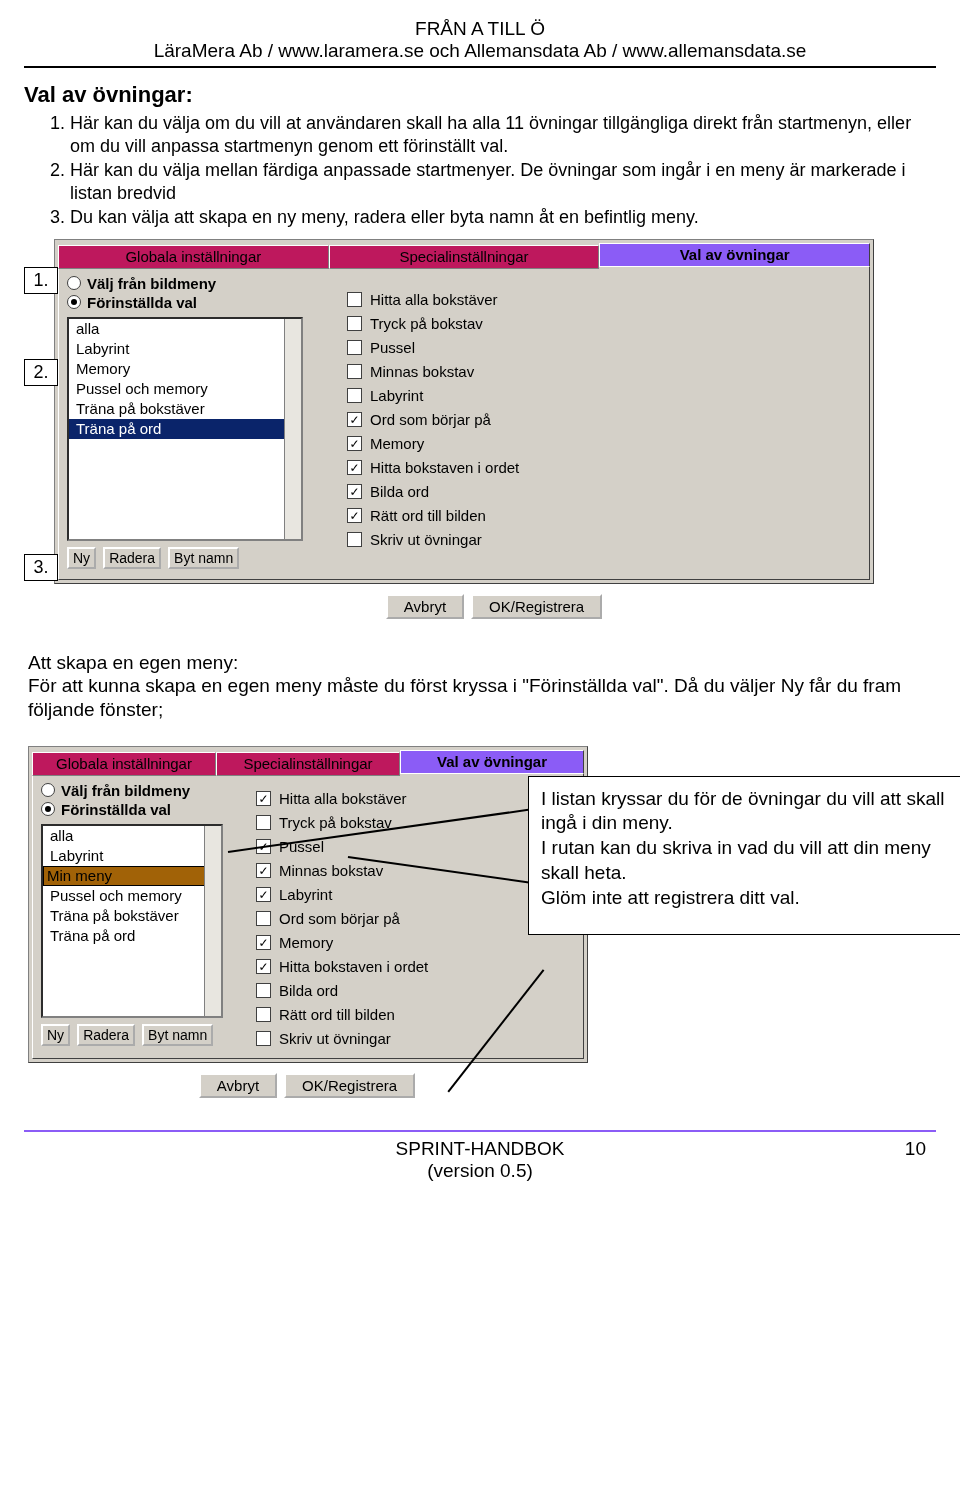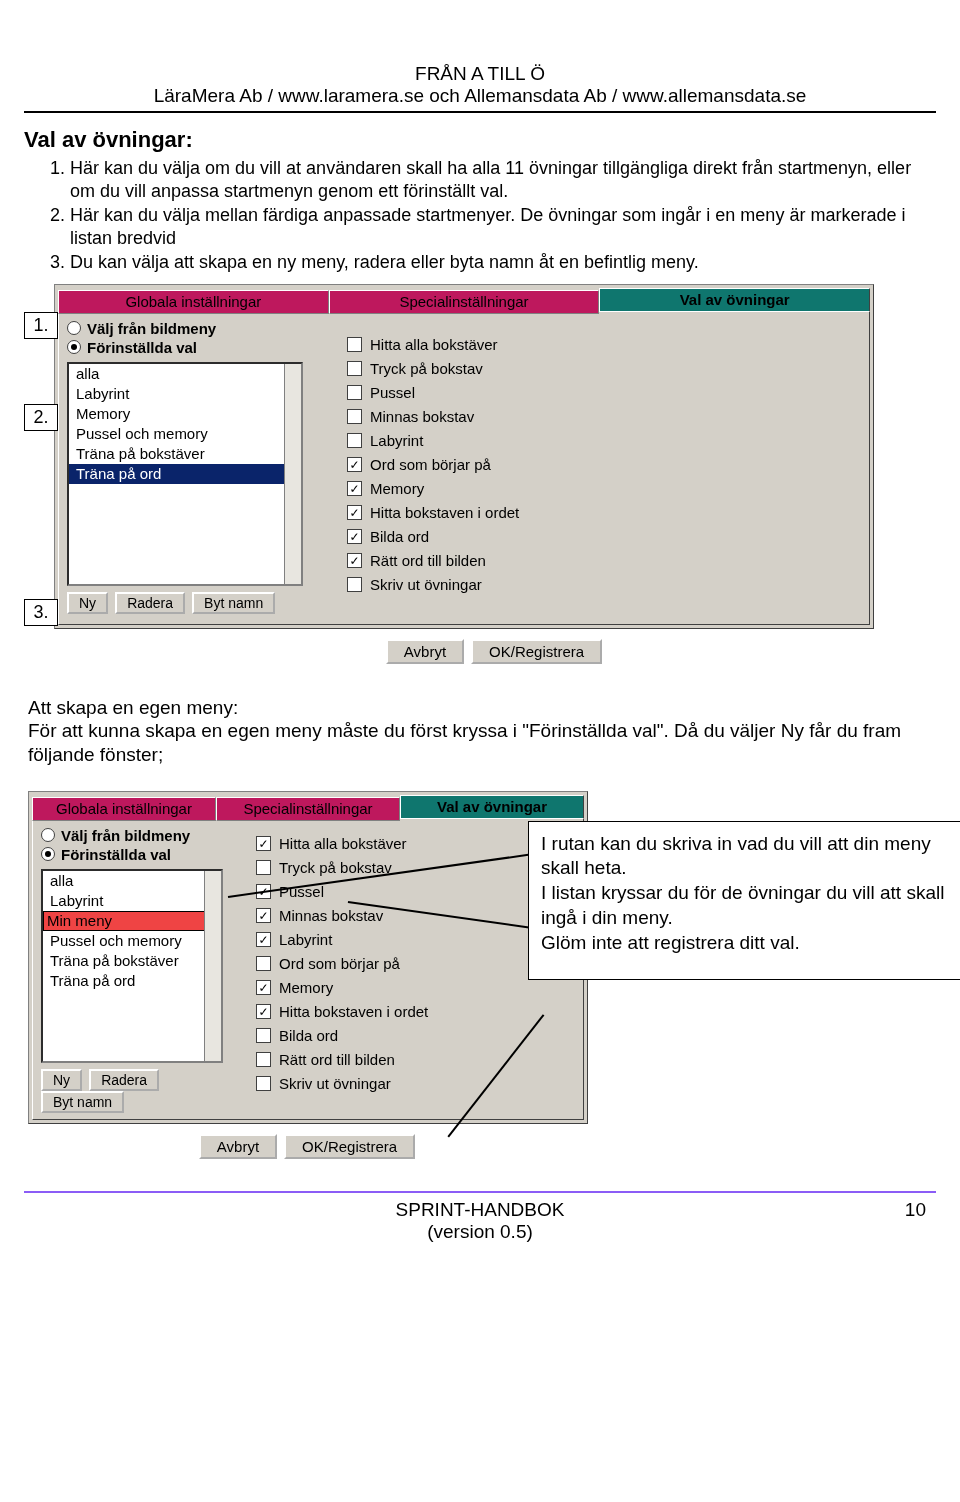--- a/index.html
+++ b/index.html
@@ -12,21 +12,20 @@
   .page {
     padding: 18px 24px 10px 24px;
     box-sizing: border-box;
   }
   .header {
     text-align: center;
     font-size: 19px;
     border-bottom: 2px solid #000;
     padding-bottom: 4px;
     margin-bottom: 8px;
-    margin-top: 45px;
   }
   .header-line1 { }
   .header-line2 { }
   .section-heading {
     font-weight: bold;
     font-size: 22px;
     margin: 14px 0 4px 0;
   }
   .ordered {
     margin: 0 0 10px 46px;
@@ -67,21 +66,21 @@
   .tabstrip {
     display: flex;
     height: 24px;
   }
   .tab {
     flex: 1;
     text-align: center;
     font-size: 15px;
     border: 1px solid #808080;
     border-bottom: 1px solid #fff;
-    background: #0f766e;
+    background: #8b5cf6;
     padding-top: 2px;
     position: relative;
   }
   .tab.inactive {
     border-bottom: 1px solid #808080;
     border-top-color: #fff;
     border-left-color: #fff;
     background: #be185d;
     top: 2px;
     height: 20px;
@@ -126,34 +125,34 @@
     height: 220px;
     background: #fff;
     border: 2px inset #808080;
     font-size: 15px;
     overflow: hidden;
     position: relative;
   }
   .listbox .item { padding: 0 7px; line-height: 20px; white-space: nowrap; }
   .listbox .item.sel { background: #0a246a; color: #fff; }
   .listbox .item.edit {
-    background: #ef4444; color: #000;
+    background: #a16207; color: #000;
     border: 1px solid #000; padding: 0 3px; line-height: 18px;
   }
   .listbox .scrollbar {
     position: absolute; right: 0; top: 0; width: 16px; height: 100%;
     background: #e8e6e0; border-left: 1px solid #808080;
   }
   .btnrow { margin-top: 6px; }
   .winbtn {
     display: inline-block;
     background: #d4d0c8;
     border: 2px outset #fff;
     font-size: 14px;
-    padding: 1px 10px;
+    padding: 1px 4px;
     margin-right: 2px;
   }
   .chkrow {
     display: flex; align-items: center; font-size: 15px;
     margin: 2px 0; line-height: 22px;
   }
   .chkbox {
     width: 13px; height: 13px; background: #fff;
     border: 1px solid #404040; margin-right: 8px;
     display: inline-flex; align-items: center; justify-content: center;
@@ -405,22 +404,22 @@
     <div class="dlg-footer" style="width:560px;">
       <span class="winbtn">Avbryt</span>
       <span class="winbtn">OK/Registrera</span>
     </div>
 
     <div class="pointer-line" style="left:200px;top:105px;width:310px;transform:rotate(-8deg);"></div>
     <div class="pointer-line" style="left:320px;top:110px;width:195px;transform:rotate(8deg);"></div>
     <div class="pointer-line" style="left:420px;top:345px;width:155px;transform:rotate(-52deg);"></div>
 
     <div class="annotation-box">
+      <div>I listan kryssar du för de övningar du vill att skall ingå i din meny.</div>
       <div>I rutan kan du skriva in vad du vill att din meny skall heta.</div>
-      <div>I listan kryssar du för de övningar du vill att skall ingå i din meny.</div>
       <div>Glöm inte att registrera ditt val.</div>
       <div style="height:14px;"></div>
     </div>
   </div>
 
   <div class="page-footer">
     <div class="centered">
       <div>SPRINT-HANDBOK</div>
       <div>(version 0.5)</div>
     </div>

